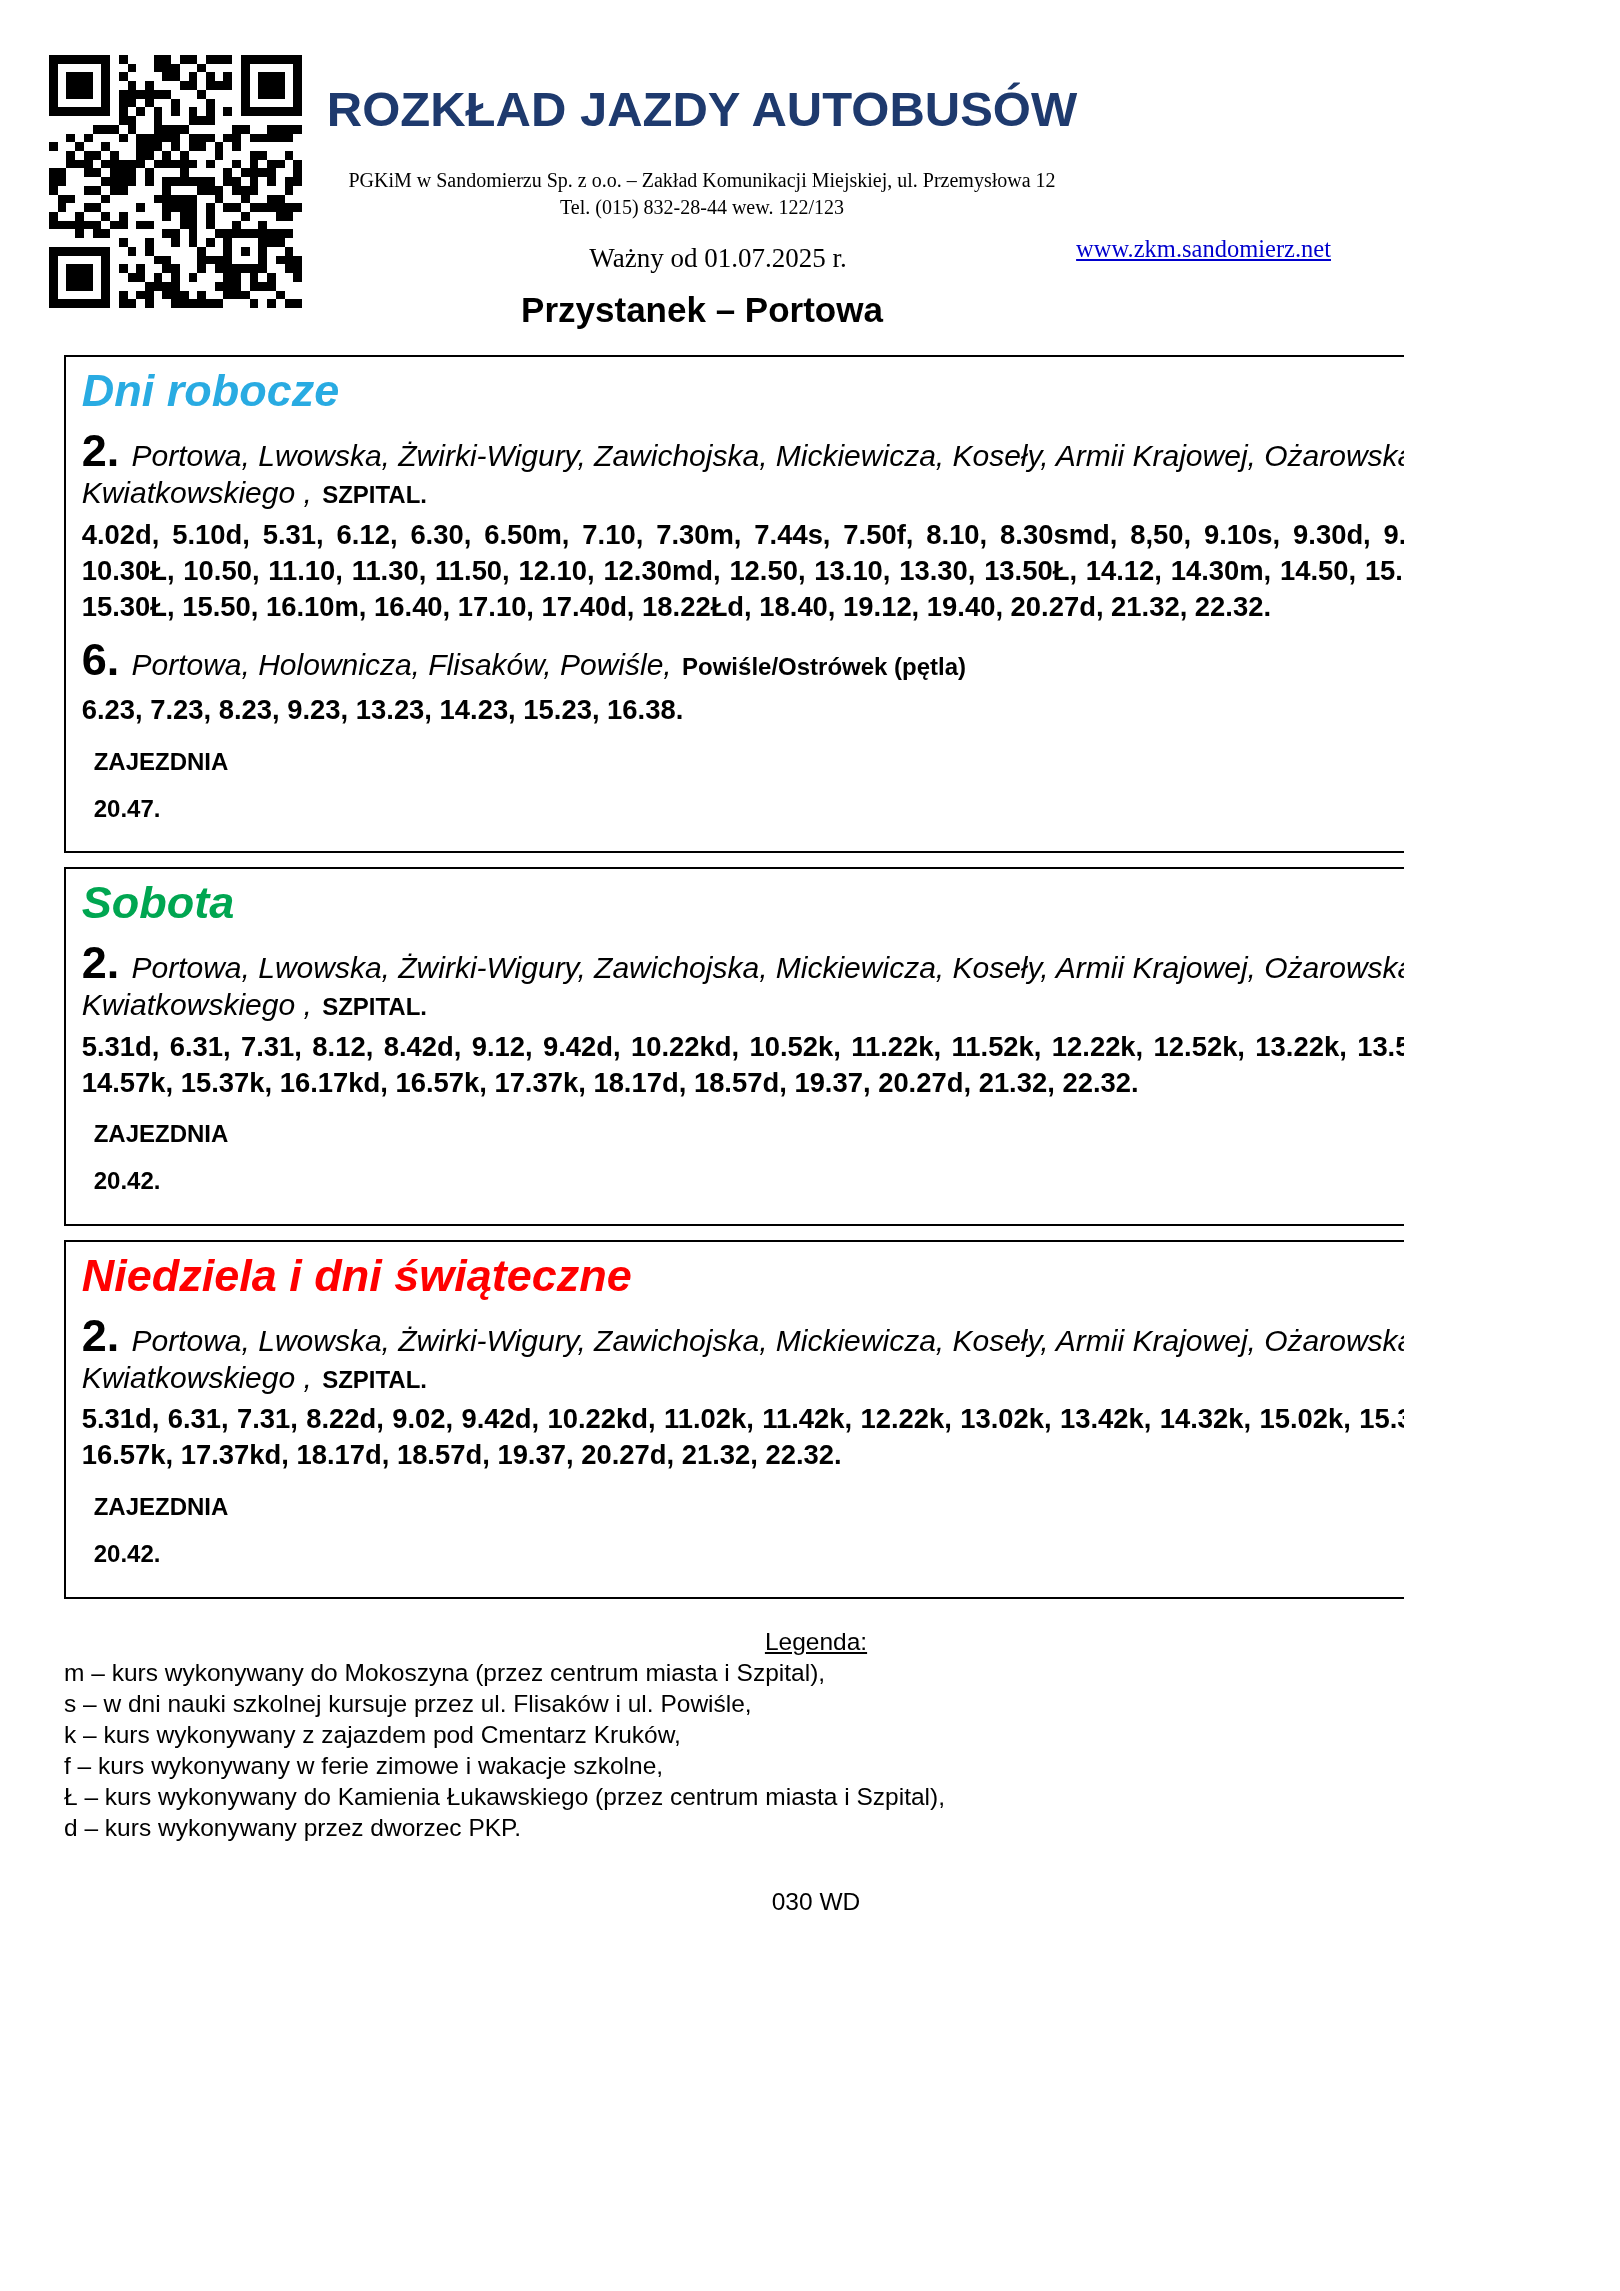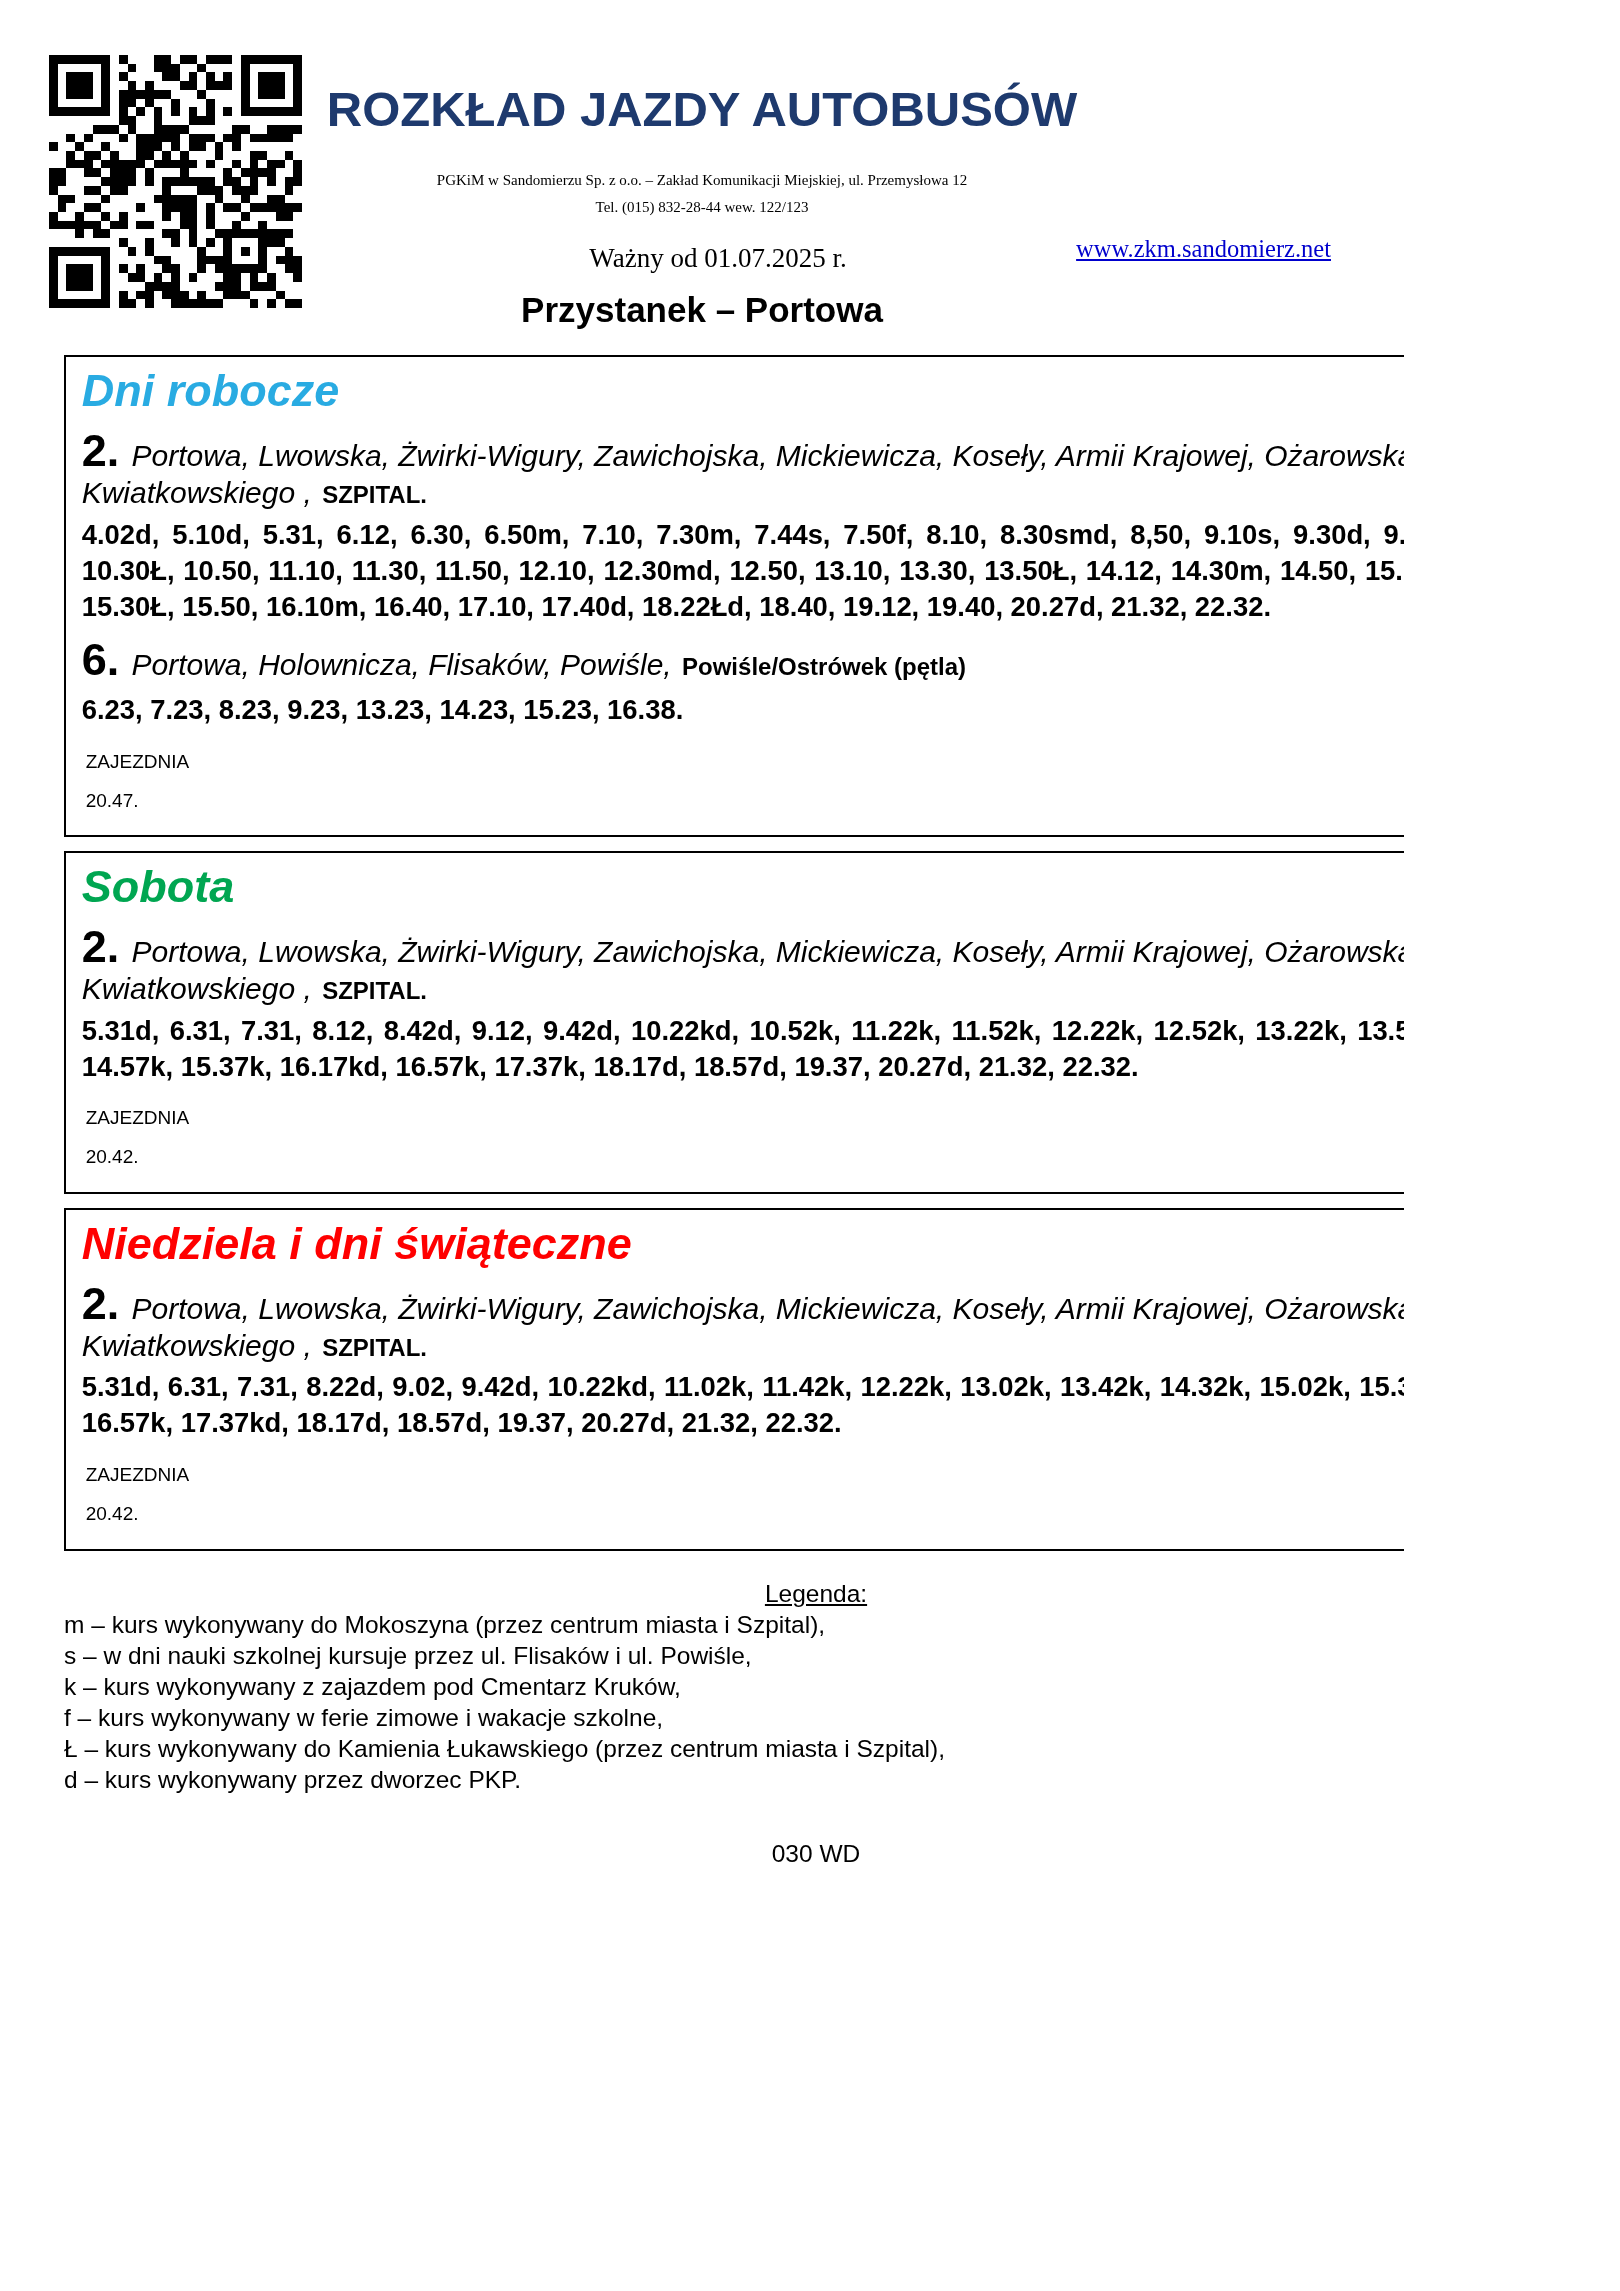--- a/index.html
+++ b/index.html
@@ -28,21 +28,21 @@
     position: absolute; top: 84px; left: 0; width: 100%;
     text-align: center;
     font-size: 49px; font-weight: bold; line-height: 1.05;
     margin: 0;
   }
 
   .company {
     position: absolute; top: 167px; left: 0; width: 100%;
     text-align: center;
     font-family: "Liberation Serif", "DejaVu Serif", serif;
-    font-size: 15px; line-height: 26.5px;
+    font-size: 20px; line-height: 26.5px;
   }
 
   .valid-from {
     position: absolute; top: 243px; left: 16px; width: 100%;
     text-align: center;
     font-family: "Liberation Serif", "DejaVu Serif", serif;
     font-size: 27px;
   }
 
   .website-link {
@@ -92,21 +92,21 @@
 
   .times {
     margin: 7.8px 0 0 0;
     font-size: 27.4px; font-weight: bold;
     line-height: 36px;
     text-align: justify;
   }
 
   .depot { margin-top: 15.7px; }
   .depot-label, .depot-times {
-    font-size: 19px; font-weight: normal; line-height: 35px; margin: 4px;
+    font-size: 24px; font-weight: bold; line-height: 35px; margin: 12px;
   }
 
   
   .legend { margin-top: 27.4px; font-size: 24.5px; line-height: 31px; }
   .legend-title { text-align: center; text-decoration: underline; }
 
   .footer-code { margin-top: 45px; text-align: center; font-size: 24.5px; }
 </style>
 </head>
 <body>

